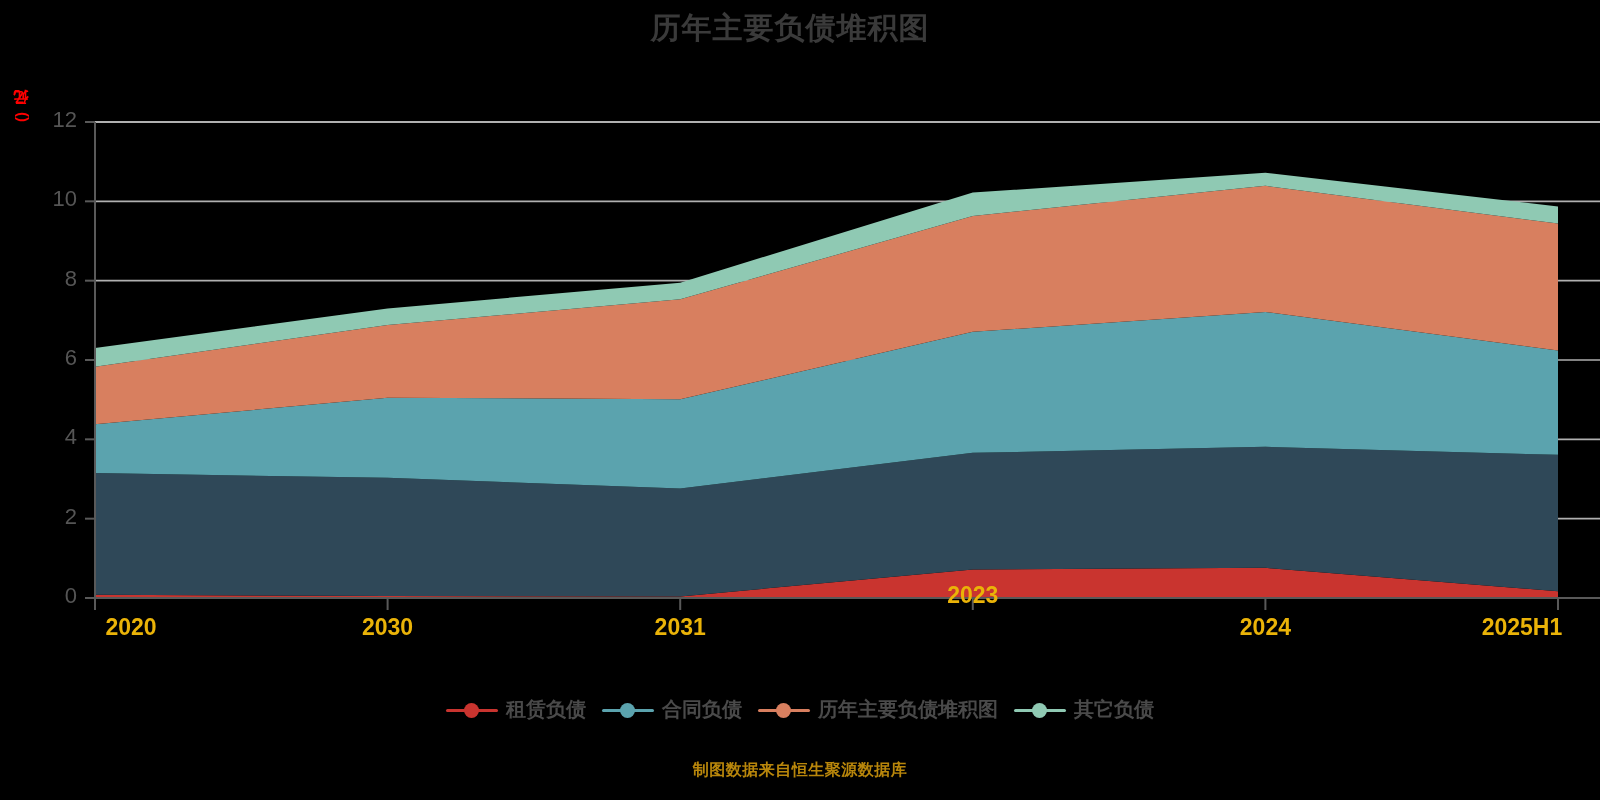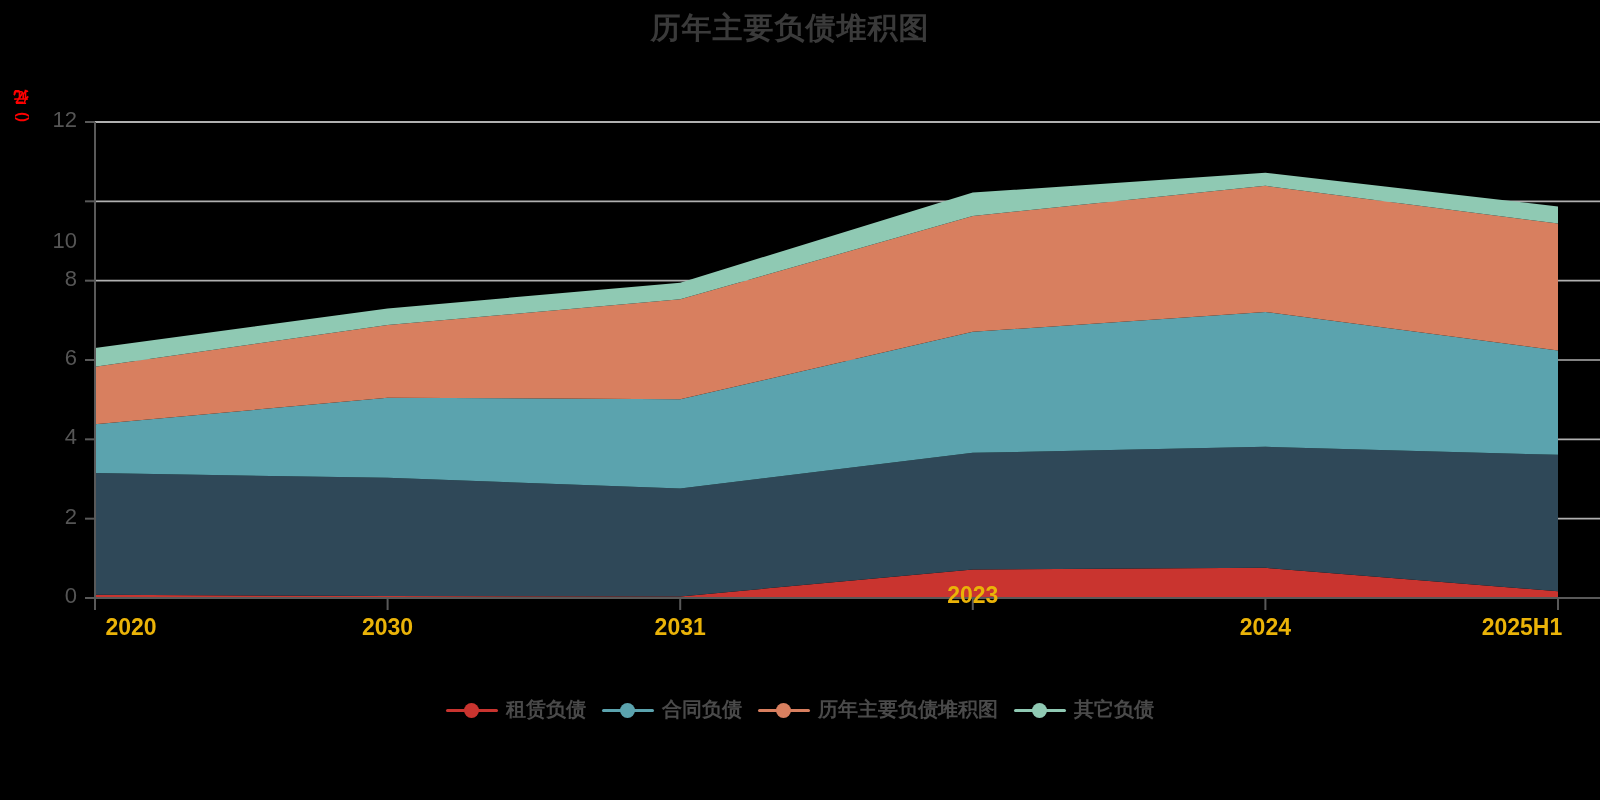--- a/index.html
+++ b/index.html
@@ -84,21 +84,21 @@
         <line x1="1558" x2="1558" y1="598" y2="610" stroke="#595959" stroke-width="2"></line>
       </svg>
   </div>
 
   <div id="ytick-layer">
       <div class="ytick" style="left: 17px; top: 583px;">0</div>
       <div class="ytick" style="left: 17px; top: 503.667px;">2</div>
       <div class="ytick" style="left: 17px; top: 424.333px;">4</div>
       <div class="ytick" style="left: 17px; top: 345px;">6</div>
       <div class="ytick" style="left: 17px; top: 265.667px;">8</div>
-      <div class="ytick" style="left: 17px; top: 186.333px; margin-top: 42px;">10</div>
+      <div class="ytick" style="left: 17px; top: 186.333px;">10</div>
       <div class="ytick" style="left: 17px; top: 107px;">12</div>
     </div>
   <div id="xtick-layer">
       <div class="xtick" style="left: 51px; width: 160px; top: 614px;">2020</div>
       <div class="xtick" style="left: 307.6px; width: 160px; top: 614px;">2030</div>
       <div class="xtick" style="left: 600.2px; width: 160px; top: 614px;">2031</div>
       <div class="xtick" style="left: 892.8px; width: 160px; top: 582px;">2023</div>
       <div class="xtick" style="left: 1185.4px; width: 160px; top: 614px;">2024</div>
       <div class="xtick" style="left: 1442px; width: 160px; top: 614px;">2025H1</div>
     </div>
@@ -127,14 +127,15 @@
       </div>
       <div class="legend-item">
         <span class="legend-mark">
           <span class="bar" style="background: rgb(143, 201, 179);"></span>
           <span class="dot" style="background: rgb(143, 201, 179);"></span>
         </span>
         <span class="legend-label">其它负债</span>
       </div>
     </div>
 
+  <div class="footer-note">制图数据来自恒生聚源数据库</div>
 
 </div>
 
 </body></html>

